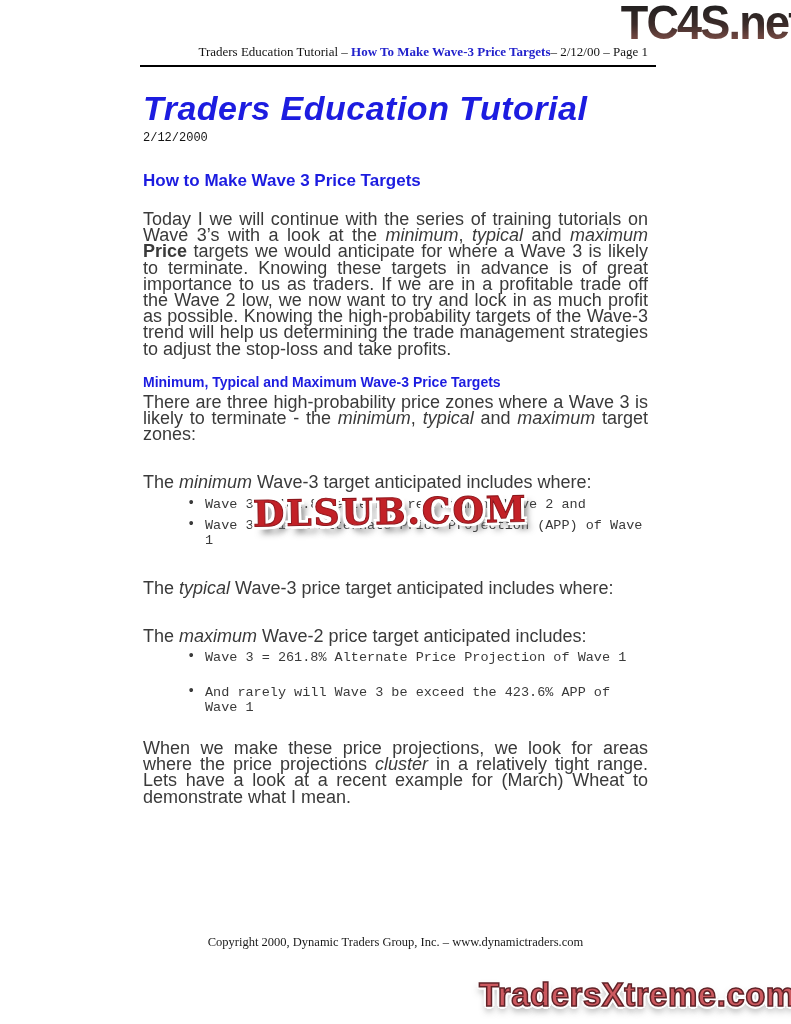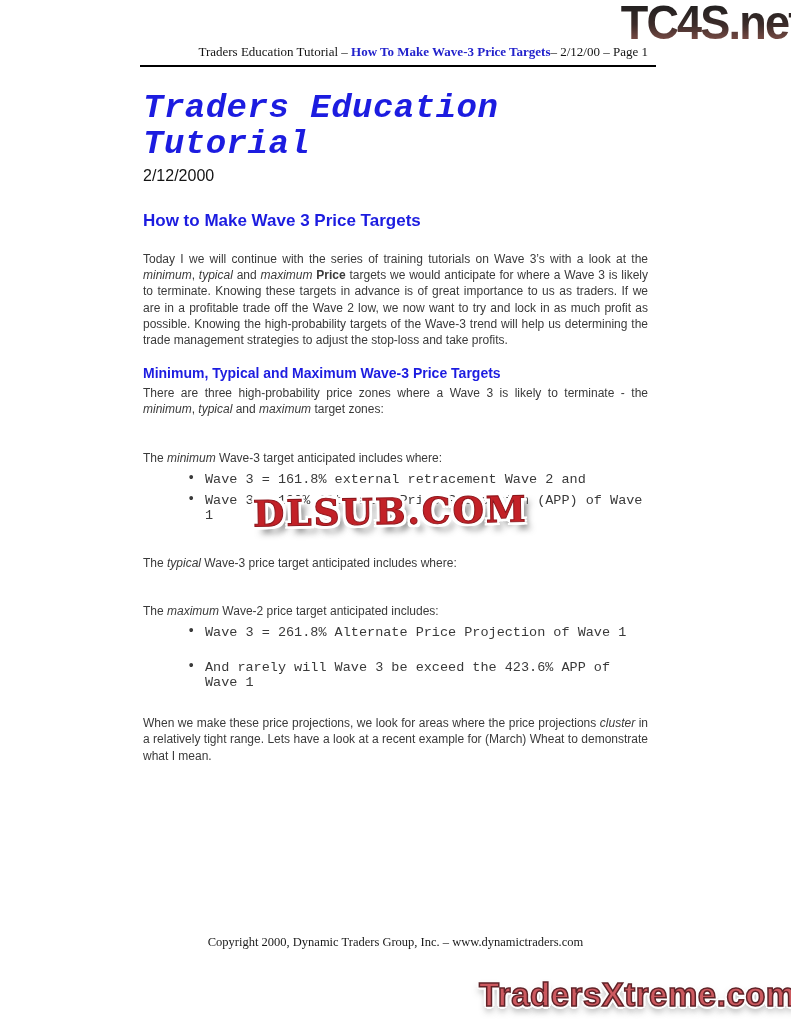--- a/index.html
+++ b/index.html
@@ -24,30 +24,30 @@
   .content { position:absolute; left:143px; top:0; width:505px; }
 
   .header-line {
     margin-top:44px; text-align:right; white-space:nowrap;
     font-family:"Liberation Serif", serif; font-size:13px; color:#141414;
   }
   .header-line .hl { color:#2222cc; font-weight:bold; }
   .rule { height:2px; background:#000; margin-top:5px; margin-left:-3px; width:516px; }
 
   .doc-title {
-    margin-top:23px; font-family:Liberation Mono, monospace;
+    margin-top:23px; font-family:Liberation Sans, sans-serif;
     font-style:italic; font-weight:bold; font-size:34px; line-height:36px;
     color:#1c1ce0; letter-spacing:0.5px;
   }
-  .doc-date { margin-top:5px; font-family:Liberation Sans, sans-serif; font-size:16px; color:#141414; }
+  .doc-date { margin-top:5px; font-family:Liberation Mono, monospace; font-size:12px; color:#141414; }
 
   .main-heading { margin-top:26px; font-size:17px; font-weight:bold; color:#1c1ce0; }
 
   p { margin:0; }
-  .body-text { font-size:12px; line-height:16.2px; color:#3a3a3a; }
+  .body-text { font-size:18px; line-height:16.2px; color:#3a3a3a; }
   .just { text-align:justify; }
   .p1 { margin-top:20px; }
   .section-heading { margin-top:17px; font-size:14px; font-weight:bold; color:#1c1ce0; }
   .p2 { margin-top:4px; }
   .list-intro { margin-top:32px; }
   ul.bullets { margin:6px 0 0 0; padding:0 0 0 44px; list-style:none;font-family:Liberation Mono, monospace; }
   ul.bullets li { position:relative; padding-left:18px; margin-bottom:6px; font-size:13.5px; line-height:15px; color:#3a3a3a; }
   ul.bullets li::before { content:"•"; position:absolute; left:0; top:-1px; font-size:14px; color:#3a3a3a; }
   ul.bullets li.gap { margin-top:20px; }
   .p3 { margin-top:25px; }

